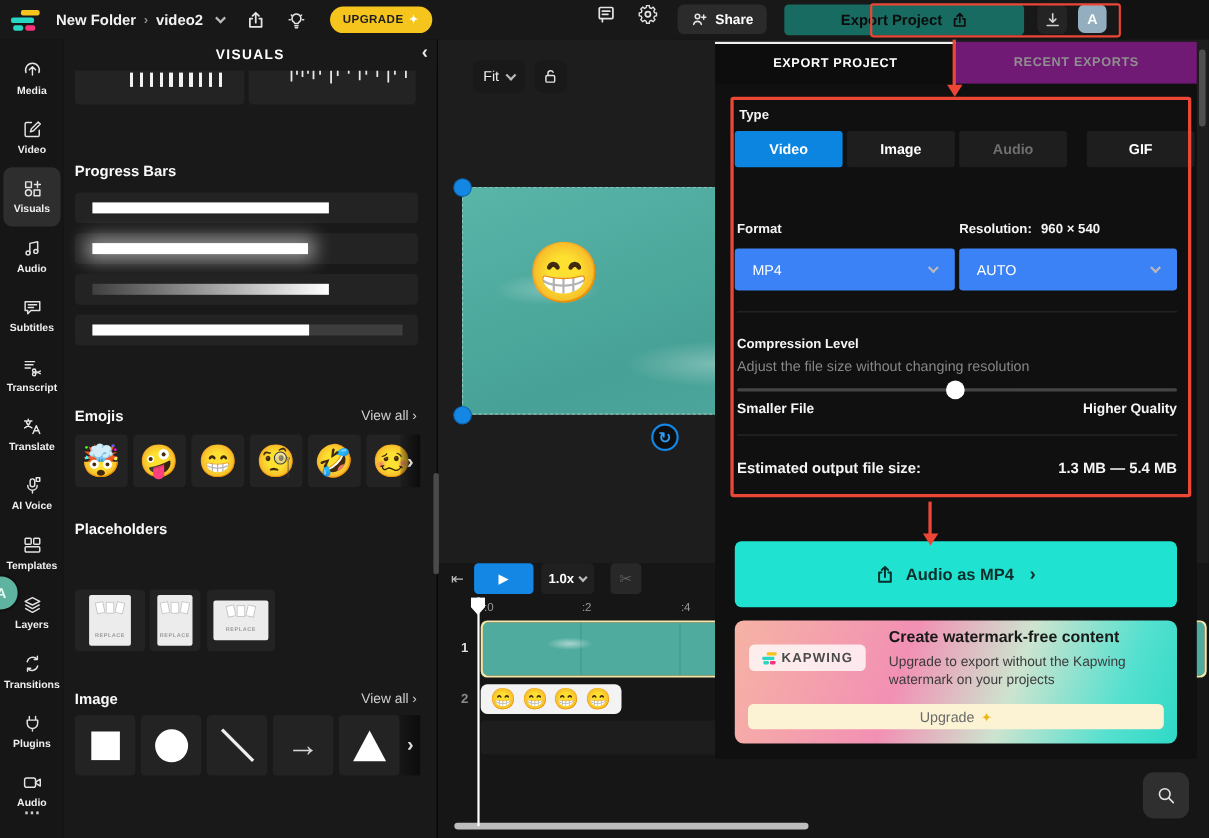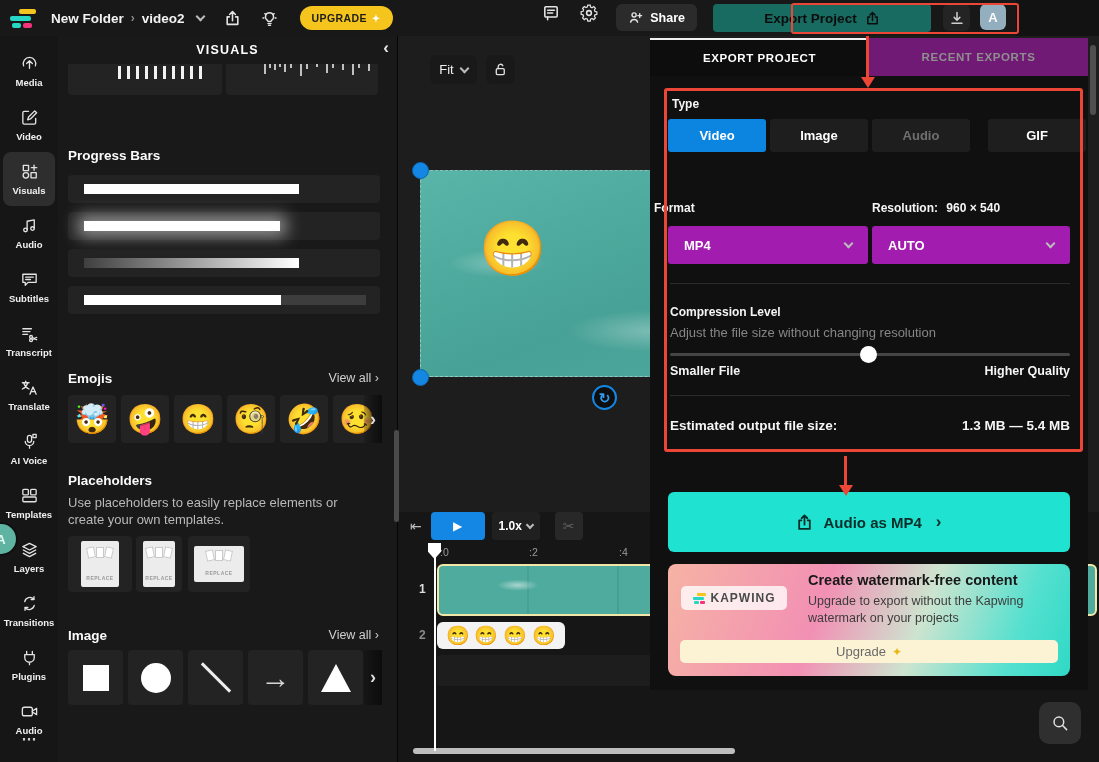--- a/index.html
+++ b/index.html
@@ -104,22 +104,22 @@
   #epanel { position:absolute; left:650px; top:38px; width:438px; height:652px; background:#101010; z-index:10; }
   .etab { position:absolute; top:0; height:38px; width:219px; display:flex; align-items:center; justify-content:center;
           font-size:11.5px; font-weight:bold; letter-spacing:.6px; cursor:pointer; }
   .etab.active { left:0; background:#0d0d0d; border-top:2px solid #f0f0f0; color:#fff; }
   .etab.inactive { left:219px; background:#701a75; color:#8f8f8f; }
   .elabel { position:absolute; font-weight:bold; font-size:12px; color:#f5f5f5; }
   .type-btn { position:absolute; top:81px; width:98px; height:33px; border-radius:3px; background:#1e1e1e;
               display:flex; align-items:center; justify-content:center; font-size:13px; font-weight:bold; cursor:pointer; }
   .type-btn.sel { background:#0c85e0; }
   .type-btn.dis { color:#6f6f6f; }
-  .eselect { position:absolute; height:38px; background:#a21caf; border-radius:3px; display:flex; align-items:center;
-             justify-content:space-between; padding:0 16px; font-size:13px; font-weight:bold; cursor:pointer; }
+  .eselect { position:absolute; height:38px; background:#3b82f6; border-radius:3px; display:flex; align-items:center;
+             justify-content:space-between; padding:0 16px; font-size:13px; font-weight:normal; cursor:pointer; }
   .divider { position:absolute; left:20px; width:400px; height:1px; background:#2c2c2c; }
   .sub { position:absolute; font-size:13px; color:#868686; }
   .slider-track { position:absolute; left:20px; top:315px; width:400px; height:3px; background:#454545; border-radius:2px; }
   .slider-thumb { position:absolute; top:-7px; width:17px; height:17px; background:#fff; border-radius:50%; }
   .export-mp4 { position:absolute; left:18px; top:454px; width:402px; height:60px; background:#1fe3d0; border-radius:6px;
                 display:flex; align-items:center; justify-content:center; gap:10px;
                 color:#0a2d29; font-weight:bold; font-size:15px; cursor:pointer; }
   .banner { position:absolute; left:18px; top:526px; width:402px; height:112px; border-radius:8px; overflow:hidden;
             background:linear-gradient(110deg, #f6b3a4 0%, #f290b4 38%, #cde4cf 62%, #55e0cf 85%, #2fd9c6 100%); }
   .kap-pill { position:absolute; left:13px; top:22px; width:106px; height:24px; background:rgba(255,255,255,.78);
@@ -381,21 +381,20 @@
     <div class="emoji-tile">
         <span>🤣</span>
       </div>
     <div class="emoji-tile">
         <span>🥴</span>
       </div>
   </div>
   <div class="strip-chev" style="left:306px;top:359px;height:48px;">›</div>
 
   <div class="sec-h" style="left:10px;top:437px;">Placeholders</div>
-  <div class="abs" style="left:10px;top:458px;width:305px;font-size:13px;line-height:17px;color:#b9b9b9;">Use placeholders to easily replace elements or create your own templates.</div>
 
   <div class="tile" style="left:10px;top:500px;width:64px;height:56px;display:flex;align-items:center;justify-content:center;">
     <div class="ph-card" style="width:38px;height:46px;">
       <span class="mini" style="left:6px;transform:rotate(-12deg);"></span>
         <span class="mini" style="left:15px;"></span>
         <span class="mini" style="left:24px;transform:rotate(12deg);"></span>
       <span class="rep">REPLACE</span>
     </div>
   </div>
   <div class="tile" style="left:78px;top:500px;width:46px;height:56px;display:flex;align-items:center;justify-content:center;">
@@ -454,21 +453,21 @@
   <div class="type-btn" style="left:120px;">
       <span>Image</span>
     </div>
   <div class="type-btn dis" style="left:222px;">
       <span>Audio</span>
     </div>
   <div class="type-btn" style="left:338px;">
       <span>GIF</span>
     </div>
 
-  <div class="elabel" style="left:4px;top:163px;text-align:right;">Format</div>
+  <div class="elabel" style="left:20px;top:163px;text-align:right;">Format</div>
   <div class="elabel" style="left:222px;top:163px;">
     <span>Resolution:</span>
     <span style="margin-left:5px;">960 × 540</span>
   </div>
   <div class="eselect" style="left:18px;top:188px;width:200px;">
     <span>MP4</span>
     <span class="chev" style="margin-top:-4px;"></span>
   </div>
   <div class="eselect" style="left:222px;top:188px;width:198px;">
     <span>AUTO</span>

